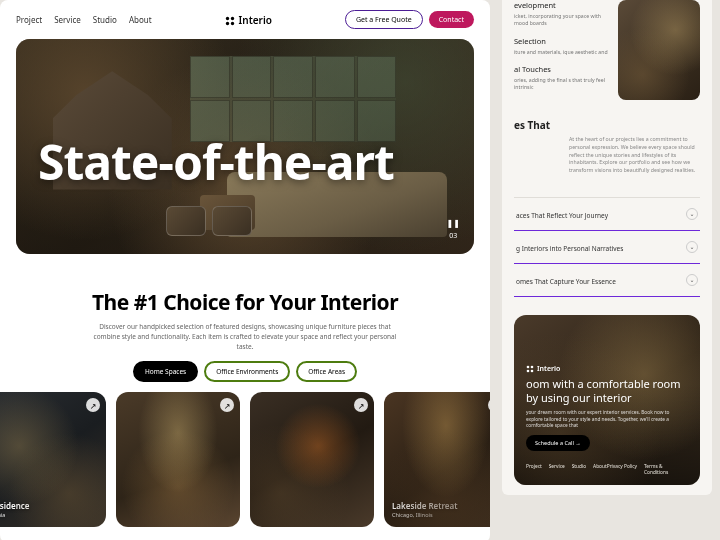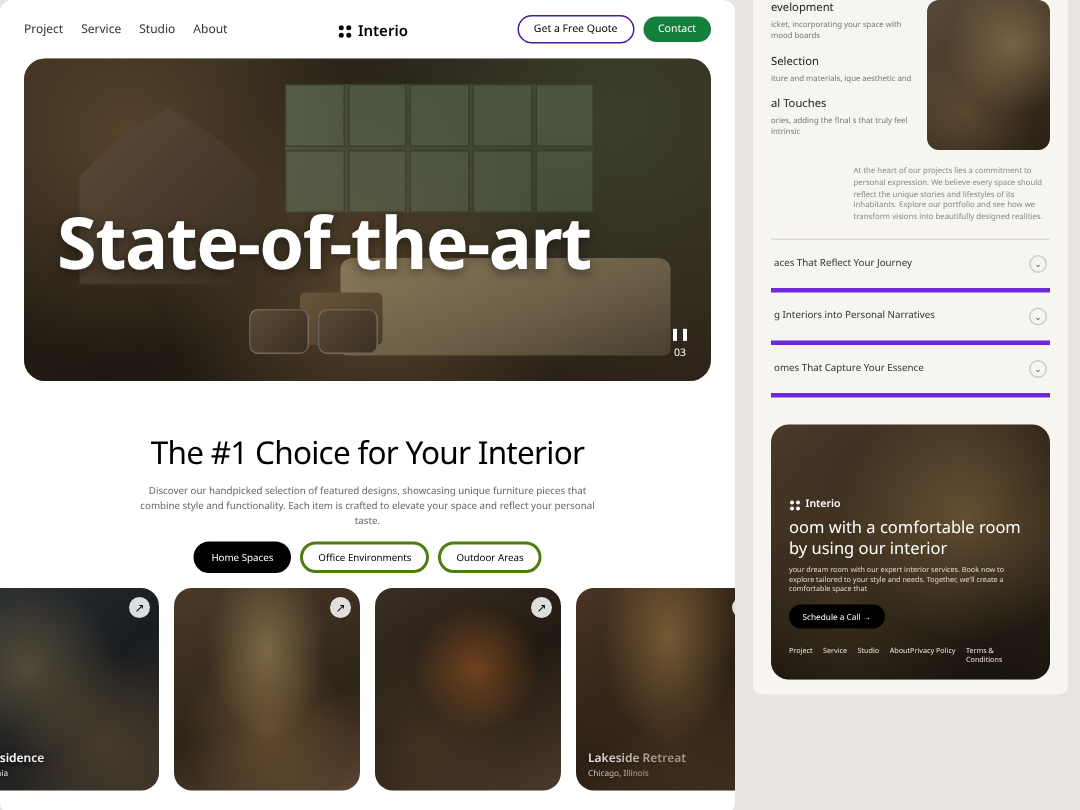--- a/index.html
+++ b/index.html
@@ -6,40 +6,40 @@
 body{background:#e8e5e0;width:720px;height:540px;overflow:hidden;position:relative}
 .page-left{position:absolute;left:0;top:0;width:490px;background:#fff;border-radius:8px;overflow:hidden}
 .nav{display:flex;align-items:center;justify-content:space-between;padding:10px 16px}
 .nav-links{display:flex;gap:12px;font-size:8px;color:#333}
 .nav-links span{cursor:pointer}
 .brand{display:flex;align-items:center;gap:4px;font-size:10px;font-weight:600}
 .brand-icon{width:10px;height:10px;display:inline-block}
 .brand-icon svg{width:100%;height:100%}
 .nav-actions{display:flex;gap:6px;align-items:center}
 .btn-outline{border:1px solid #4c1d95;background:#fff;border-radius:20px;padding:4px 10px;font-size:7px;cursor:pointer}
-.btn-dark{background:#15803d;color:#fff;border:none;border-radius:20px;padding:4px 10px;font-size:7px;cursor:pointer}
+.btn-dark{background:#be185d;color:#fff;border:none;border-radius:20px;padding:4px 10px;font-size:7px;cursor:pointer}
 .hero{margin:0 16px 18px;border-radius:14px;overflow:hidden;position:relative;height:215px;background:linear-gradient(135deg,#3a2f1f 0%,#2a2318 40%,#4a3a28 100%)}
 .hero::before{content:"";position:absolute;inset:0;background:
  radial-gradient(circle at 15% 25%,rgba(90,70,45,0.9) 0%,transparent 35%),
  radial-gradient(circle at 85% 20%,rgba(70,85,60,0.5) 0%,transparent 40%),
  radial-gradient(circle at 50% 70%,rgba(110,85,55,0.7) 0%,transparent 50%),
  linear-gradient(180deg,rgba(40,35,25,0.3) 0%,rgba(20,15,10,0.5) 100%)}
 .hero::after{content:"";position:absolute;left:8%;top:15%;width:26%;height:55%;background:linear-gradient(135deg,#5a4a38 0%,#3a2f22 100%);border-radius:4px 4px 0 0;clip-path:polygon(0 100%,0 40%,20% 20%,50% 0,80% 20%,100% 40%,100% 100%)}
 .hero-windows{position:absolute;top:8%;left:38%;width:45%;height:40%;background:linear-gradient(135deg,rgba(120,140,110,0.4),rgba(60,70,50,0.3));display:grid;grid-template-columns:repeat(5,1fr);gap:2px}
 .hero-windows span{background:rgba(100,120,95,0.3);border:1px solid rgba(30,25,18,0.4)}
 .hero-sofa{position:absolute;bottom:8%;right:6%;width:48%;height:30%;background:linear-gradient(160deg,#8a7a5a 0%,#6a5d45 60%,#4a4030 100%);border-radius:8px 8px 4px 4px}
 .hero-sofa::after{content:"";position:absolute;left:-12%;bottom:10%;width:25%;height:55%;background:linear-gradient(145deg,#6a553a,#4a3b28);border-radius:4px}
 .hero-title{position:absolute;left:0;right:0;top:42%;text-align:left;padding-left:22px;color:#fff;font-size:48px;font-weight:700;letter-spacing:-1px;text-shadow:0 2px 8px rgba(0,0,0,0.5);z-index:3}
 .hero-caption{position:absolute;left:14px;bottom:14px;width:130px;background:rgba(30,25,18,0.55);backdrop-filter:blur(2px);border-radius:8px;padding:8px;color:#fff;font-size:5.5px;line-height:1.5;z-index:3}
 .hero-viewmore{margin-top:6px;display:inline-block;background:#000;color:#fff;border-radius:10px;padding:3px 8px;font-size:5.5px;cursor:pointer}
 .hero-thumbs{position:absolute;left:150px;bottom:18px;display:flex;gap:6px;z-index:3}
 .hero-thumb{width:40px;height:30px;border-radius:6px;background:linear-gradient(135deg,#5a4a35,#3a2f22);border:1px solid rgba(255,255,255,0.2)}
 .hero-counter{position:absolute;right:14px;bottom:14px;color:#fff;font-size:7px;display:flex;flex-direction:column;align-items:center;gap:3px;z-index:3}
 .hero-counter .pause{font-size:8px}
-.section-h{text-align:center;padding:16px 30px 6px;font-size:21px;font-weight:400;letter-spacing:-0.5px}
+.section-h{text-align:center;padding:16px 30px 6px;font-size:21px;font-weight:700;letter-spacing:-0.5px}
 .section-sub{text-align:center;font-size:6.5px;color:#666;padding:0 90px 10px;line-height:1.5}
 .tabs{display:flex;justify-content:center;gap:6px;margin-bottom:10px}
 .tab{border-radius:14px;padding:4px 10px;font-size:6.5px;border:2px solid #4d7c0f;background:#fff;cursor:pointer}
 .tab.active{background:#000;color:#fff;border-color:#000}
 .gallery{display:flex;gap:10px;padding:0 0 16px 0;margin-left:-18px;margin-right:-18px}
 .gcard{flex:1;min-width:0;border-radius:12px;overflow:hidden;position:relative;height:135px}
 .gcard .arrow{position:absolute;top:6px;right:6px;width:14px;height:14px;border-radius:50%;background:rgba(255,255,255,0.85);display:flex;align-items:center;justify-content:center;font-size:8px;color:#000;cursor:pointer}
 .gcard-label{position:absolute;left:8px;bottom:8px;color:#fff;font-size:8px;font-weight:600;text-shadow:0 1px 3px rgba(0,0,0,0.6)}
 .gcard-label .loc{display:block;font-size:5.5px;font-weight:400;opacity:0.85}
 .g1{background:linear-gradient(145deg,#2a2e32 0%,#1a1d20 50%,#3a3228 100%)}
@@ -52,23 +52,23 @@
 .g4::after{content:"";position:absolute;inset:0;background:radial-gradient(ellipse at 50% 25%,rgba(210,165,90,0.4),transparent 50%),radial-gradient(circle at 50% 80%,rgba(70,50,30,0.6),transparent 55%)}
 
 .page-right{position:absolute;right:8px;top:-10px;width:210px;background:#f7f5f2;border-radius:6px;padding:10px 12px;font-size:6px}
 .pr-row{display:flex;gap:8px;margin-bottom:10px}
 .pr-text{flex:1;color:#777}
 .pr-text h4{font-size:7.5px;color:#222;margin-bottom:3px;font-weight:400}
 .pr-text p{font-size:5.2px;line-height:1.4}
 .pr-img{width:82px;height:100px;border-radius:8px;background:linear-gradient(140deg,#5a4a38 0%,#3a2e20 60%,#2a2015 100%);position:relative;overflow:hidden;flex-shrink:0}
 .pr-img::after{content:"";position:absolute;inset:0;background:radial-gradient(circle at 70% 30%,rgba(200,170,110,0.4),transparent 50%),radial-gradient(circle at 30% 75%,rgba(120,95,60,0.5),transparent 50%)}
 .pr-heading{font-size:10px;font-weight:700;margin:8px 0 4px;color:#222}
-.pr-desc{font-size:5.2px;color:#888;line-height:1.5;margin-bottom:10px;padding-left:55px}
+.pr-desc{font-size:5.2px;color:#888;line-height:1.5;margin-bottom:22px;padding-left:55px}
 .acc{border-top:1px solid #e0ddd8}
-.acc-item{display:flex;justify-content:space-between;align-items:flex-start;padding:10px 2px;border-bottom:3px solid #6d28d9;font-size:6.5px;color:#333;cursor:pointer}
+.acc-item{display:flex;justify-content:space-between;align-items:flex-end;padding:10px 2px;border-bottom:1px solid #6d28d9;font-size:6.5px;color:#333;cursor:pointer}
 .acc-item .chev{width:12px;height:12px;border:1px solid #ccc;border-radius:50%;display:flex;align-items:center;justify-content:center;font-size:6px;color:#555}
 .footer-card{margin-top:18px;border-radius:12px;overflow:hidden;position:relative;height:170px;background:linear-gradient(145deg,#4a3a2a 0%,#2a2015 55%,#3a2e20 100%)}
 .footer-card::before{content:"";position:absolute;inset:0;background:radial-gradient(circle at 70% 35%,rgba(200,165,100,0.35),transparent 50%),radial-gradient(circle at 25% 70%,rgba(90,70,45,0.5),transparent 55%),linear-gradient(180deg,transparent 40%,rgba(0,0,0,0.55) 100%)}
 .footer-inner{position:absolute;left:12px;right:12px;bottom:10px;color:#fff;z-index:2}
 .footer-brand{display:flex;align-items:center;gap:3px;font-size:7px;font-weight:600;margin-bottom:4px}
 .footer-title{font-size:11px;font-weight:400;line-height:1.25;margin-bottom:4px}
 .footer-desc{font-size:4.8px;opacity:0.8;line-height:1.4;margin-bottom:6px;max-width:150px}
 .footer-cta{display:inline-block;background:#000;color:#fff;border-radius:12px;padding:4px 9px;font-size:5.5px;cursor:pointer}
 .footer-nav{display:flex;justify-content:space-between;margin-top:12px;font-size:4.8px;color:#e8e4dc}
 .footer-nav-left{display:flex;gap:7px}
@@ -123,21 +123,21 @@
       <span class="pause">❚❚</span>
       <span>03</span>
     </div>
   </div>
 
   <h2 class="section-h">The #1 Choice for Your Interior</h2>
   <p class="section-sub">Discover our handpicked selection of featured designs, showcasing unique furniture pieces that combine style and functionality. Each item is crafted to elevate your space and reflect your personal taste.</p>
   <div class="tabs">
     <span class="tab active">Home Spaces</span>
     <span class="tab">Office Environments</span>
-    <span class="tab">Outdoor Areas</span>
+    <span class="tab">Office Areas</span>
   </div>
   <div class="gallery">
     <div class="gcard g1">
       <span class="arrow">↗</span>
       <div class="gcard-label">
         <span>Residence</span>
         <span class="loc">fornia</span>
       </div>
     </div>
     <div class="gcard g2">
@@ -168,20 +168,23 @@
         <p>iture and materials, ique aesthetic and</p>
       </div>
       <div>
         <h4>al Touches</h4>
         <p>ories, adding the final s that truly feel intrinsic</p>
       </div>
     </div>
     <div class="pr-img"></div>
   </div>
 
+  <div style="display:flex;gap:10px;align-items:flex-start">
+    <h3 class="pr-heading" style="flex-shrink:0">es That</h3>
+  </div>
   <p class="pr-desc">At the heart of our projects lies a commitment to personal expression. We believe every space should reflect the unique stories and lifestyles of its inhabitants. Explore our portfolio and see how we transform visions into beautifully designed realities.</p>
 
   <div class="acc">
     <div class="acc-item">
       <span>aces That Reflect Your Journey</span>
       <span class="chev">⌄</span>
     </div>
     <div class="acc-item">
       <span>g Interiors into Personal Narratives</span>
       <span class="chev">⌄</span>

